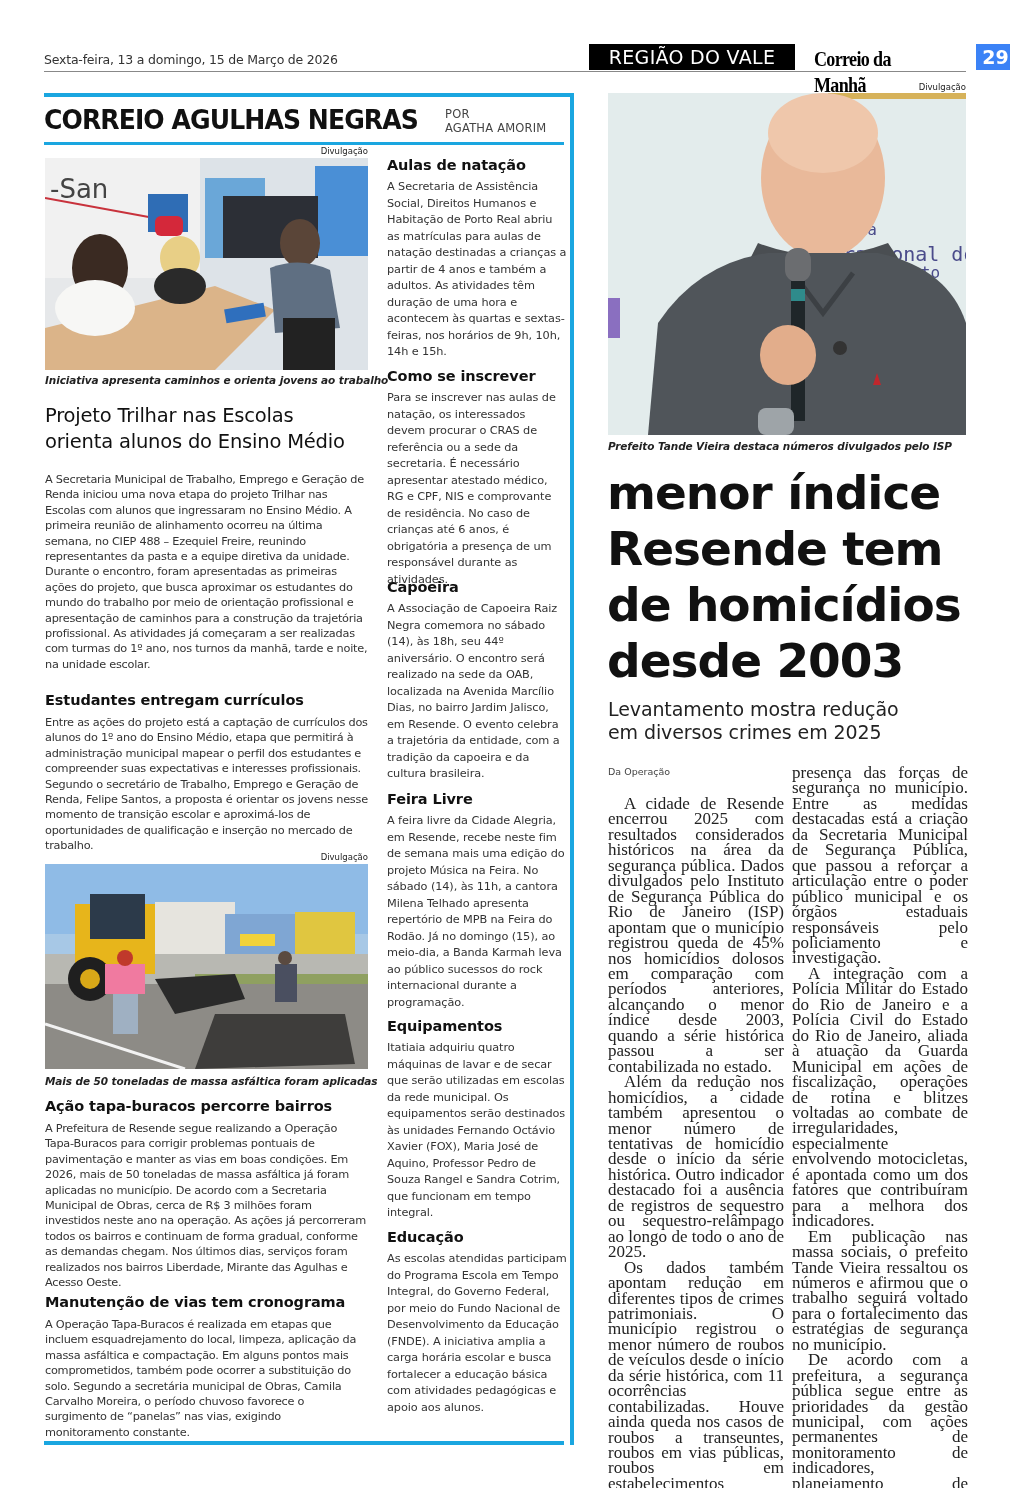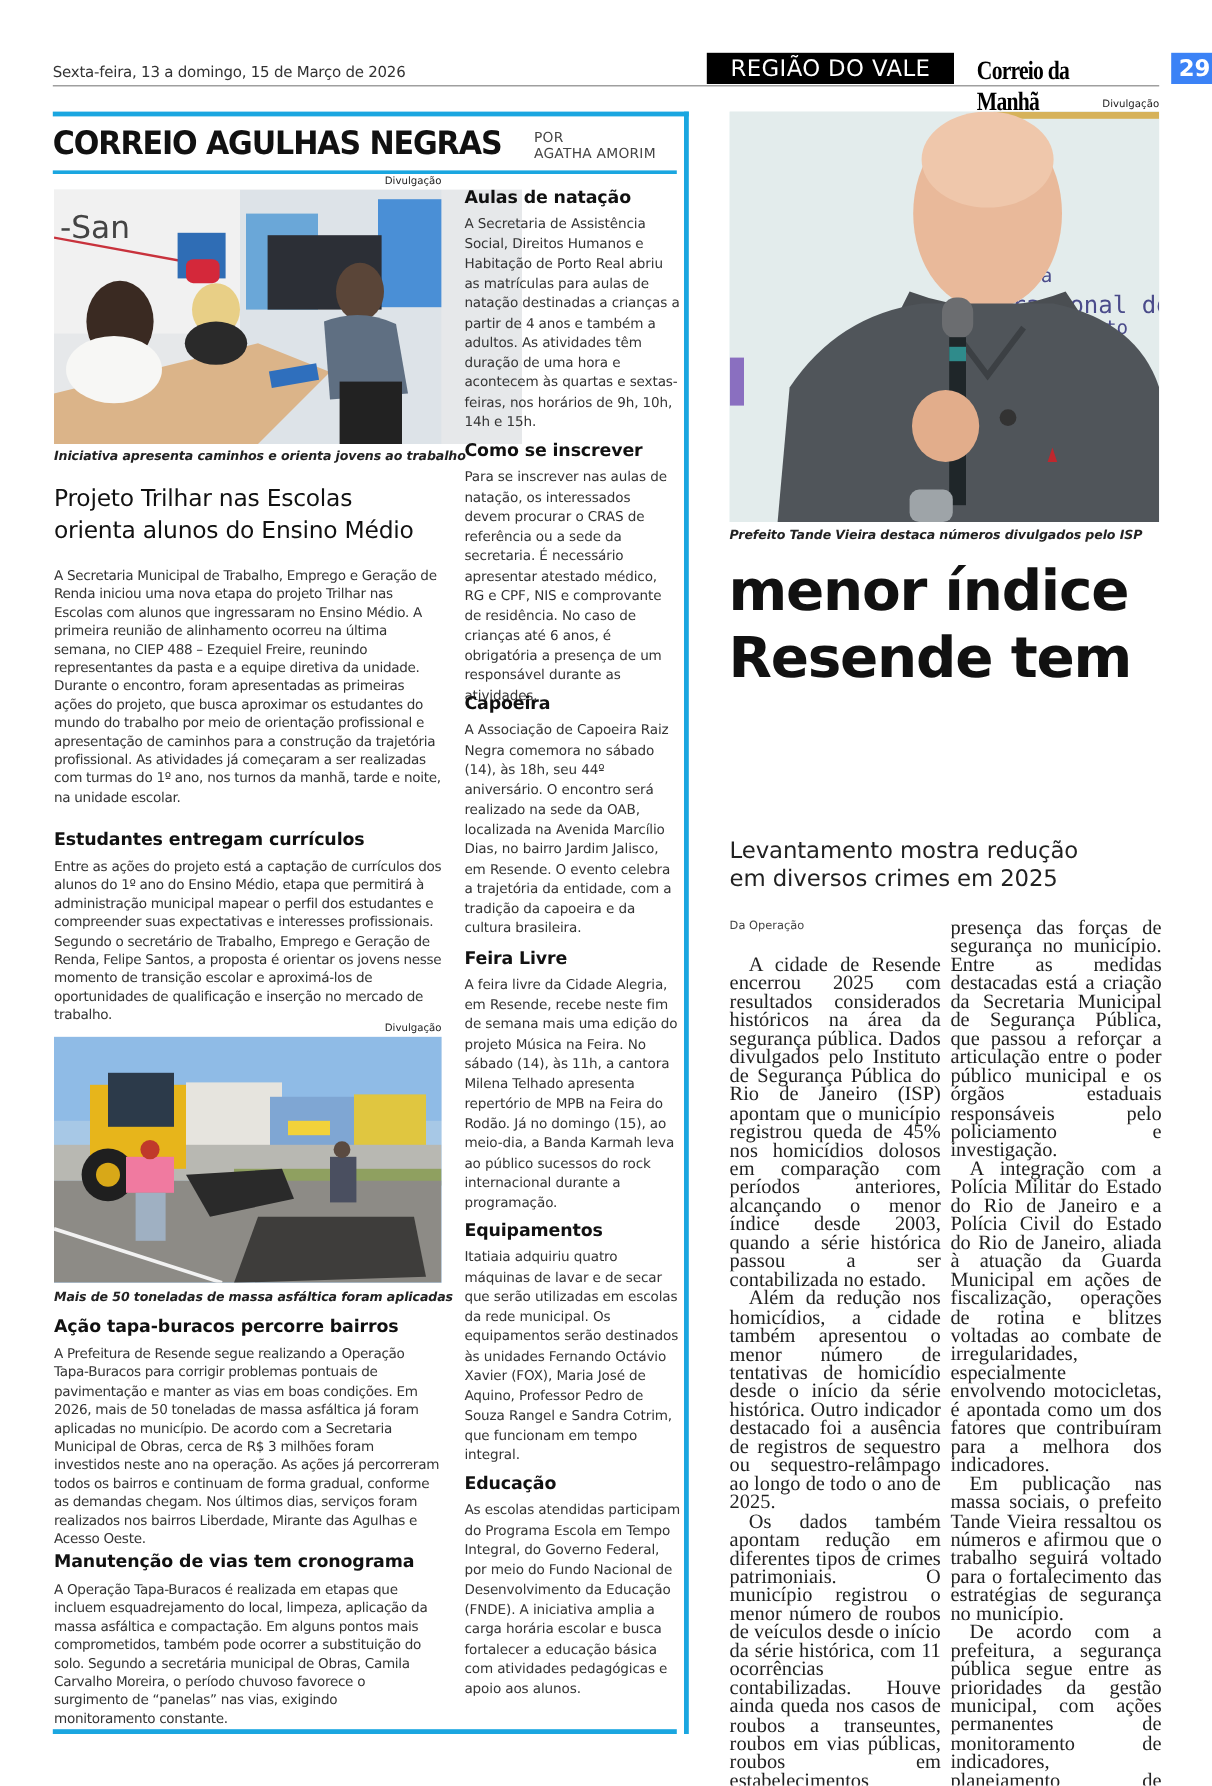--- a/index.html
+++ b/index.html
@@ -57,21 +57,21 @@
 <div class="boxfoot"></div>
 
 <div class="col-title">CORREIO AGULHAS NEGRAS</div>
 <div class="col-by">
   <div>POR</div>
   <div>AGATHA AMORIM</div>
 </div>
 <div class="col-rule"></div>
 
 <div class="credit" style="left:300px; top:146px; width:68px;">Divulgação</div>
-<div class="photo" style="left:45px; top:158px; width:390px; height:212px; background:#e6e8ea;">
+<div class="photo" style="left:45px; top:158px; width:323px; height:212px; background:#e6e8ea;">
   <svg width="323" height="212" viewBox="0 0 323 212">
     <rect x="0" y="0" width="155" height="120" fill="#f1f1f1"></rect>
     <rect x="155" y="0" width="168" height="212" fill="#dde3e8"></rect>
     <rect x="160" y="20" width="60" height="80" fill="#6aa7d8"></rect>
     <rect x="270" y="8" width="53" height="90" fill="#4a8fd6"></rect>
     <rect x="178" y="38" width="95" height="62" fill="#2c2f36"></rect>
     <line x1="0" y1="40" x2="120" y2="62" stroke="#c8323c" stroke-width="2"></line>
     <text x="5" y="40" font-size="26" fill="#444" font-family="DejaVu Sans, sans-serif">-San</text>
     <rect x="103" y="36" width="40" height="38" fill="#2f6db5"></rect>
     <rect x="110" y="58" width="28" height="20" rx="6" fill="#d4283a"></rect>
@@ -169,20 +169,22 @@
     <circle cx="232" cy="255" r="7" fill="#333"></circle>
     <path d="M265 292 l4 -12 l4 12 z" fill="#c0272d"></path>
     <rect x="150" y="315" width="36" height="27" rx="8" fill="#9ea4a8"></rect>
   </svg>
 </div>
 <div class="caption" style="left:608px; top:440px;">Prefeito Tande Vieira destaca números divulgados pelo ISP</div>
 
 <div class="big-head">
   <div>menor índice</div>
   <div>Resende tem</div>
+  <div>de homicídios</div>
+  <div>desde 2003</div>
 </div>
 
 <div class="deck">
   <div>Levantamento mostra redução</div>
   <div>em diversos crimes em 2025</div>
 </div>
 
 <div class="byline">Da Operação</div>
 
 <div class="serif-col" style="left:608px; top:796px;">

